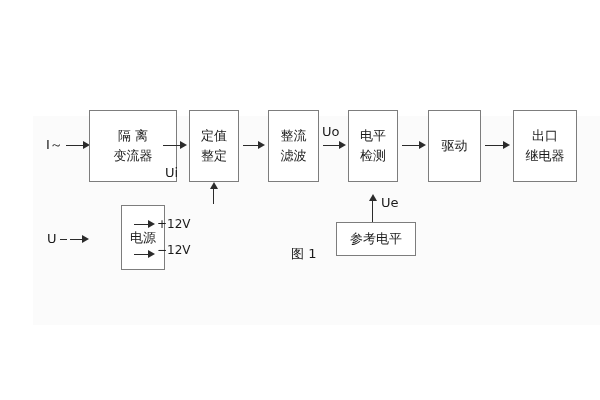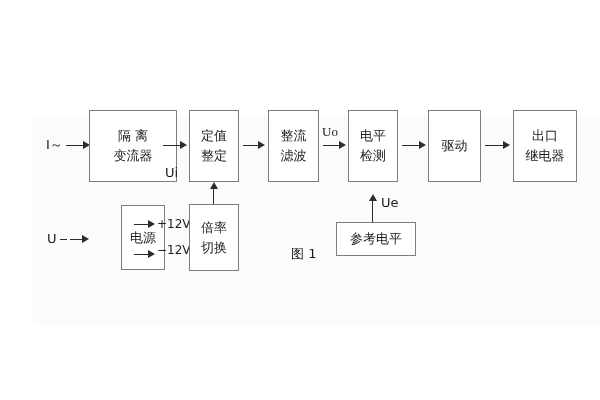--- a/index.html
+++ b/index.html
@@ -119,21 +119,21 @@
   </div>
 
   <div class="hline" style="left:243px; top:145px; width:17px;"></div>
   <div class="ar-r" style="left:258px; top:141px;"></div>
 
   <div class="box" style="left:268px; top:110px; width:51px; height:72px;">
     <span class="ln">整流</span>
     <span class="ln">滤波</span>
   </div>
 
-  <div class="lbl" style="left:322px; top:125px;font-family:Liberation Serif, serif;">Uo</div>
+  <div class="lbl" style="left:322px; top:125px;">Uo</div>
   <div class="hline" style="left:323px; top:145px; width:18px;"></div>
   <div class="ar-r" style="left:339px; top:141px;"></div>
 
   <div class="box" style="left:348px; top:110px; width:50px; height:72px;font-family:Liberation Serif, serif;">
     <span class="ln">电平</span>
     <span class="ln">检测</span>
   </div>
 
   <div class="hline" style="left:402px; top:145px; width:19px;"></div>
   <div class="ar-r" style="left:419px; top:141px;"></div>
@@ -160,24 +160,20 @@
   </div>
 
   <div class="hline" style="left:134px; top:224px; width:16px;"></div>
   <div class="ar-r" style="left:148px; top:220px;"></div>
   <div class="lbl sm" style="left:157px; top:218px;">+12V</div>
 
   <div class="hline" style="left:134px; top:254px; width:16px;"></div>
   <div class="ar-r" style="left:148px; top:250px;"></div>
   <div class="lbl sm" style="left:157px; top:244px;">−12V</div>
 
-  <div class="box" style="left:189px; top:204px; width:50px; height:67px;">
-    <span class="ln">倍率</span>
-    <span class="ln">切换</span>
-  </div>
 
   <div class="vline" style="left:213px; top:186px; height:18px;"></div>
   <div class="ar-u" style="left:210px; top:182px;"></div>
 
   <div class="vline" style="left:372px; top:200px; height:22px;"></div>
   <div class="ar-u" style="left:369px; top:194px;"></div>
   <div class="lbl" style="left:381px; top:196px;">Ue</div>
 
   <div class="box one-line" style="left:336px; top:222px; width:80px; height:34px;">
     <span class="ln">参考电平</span>

